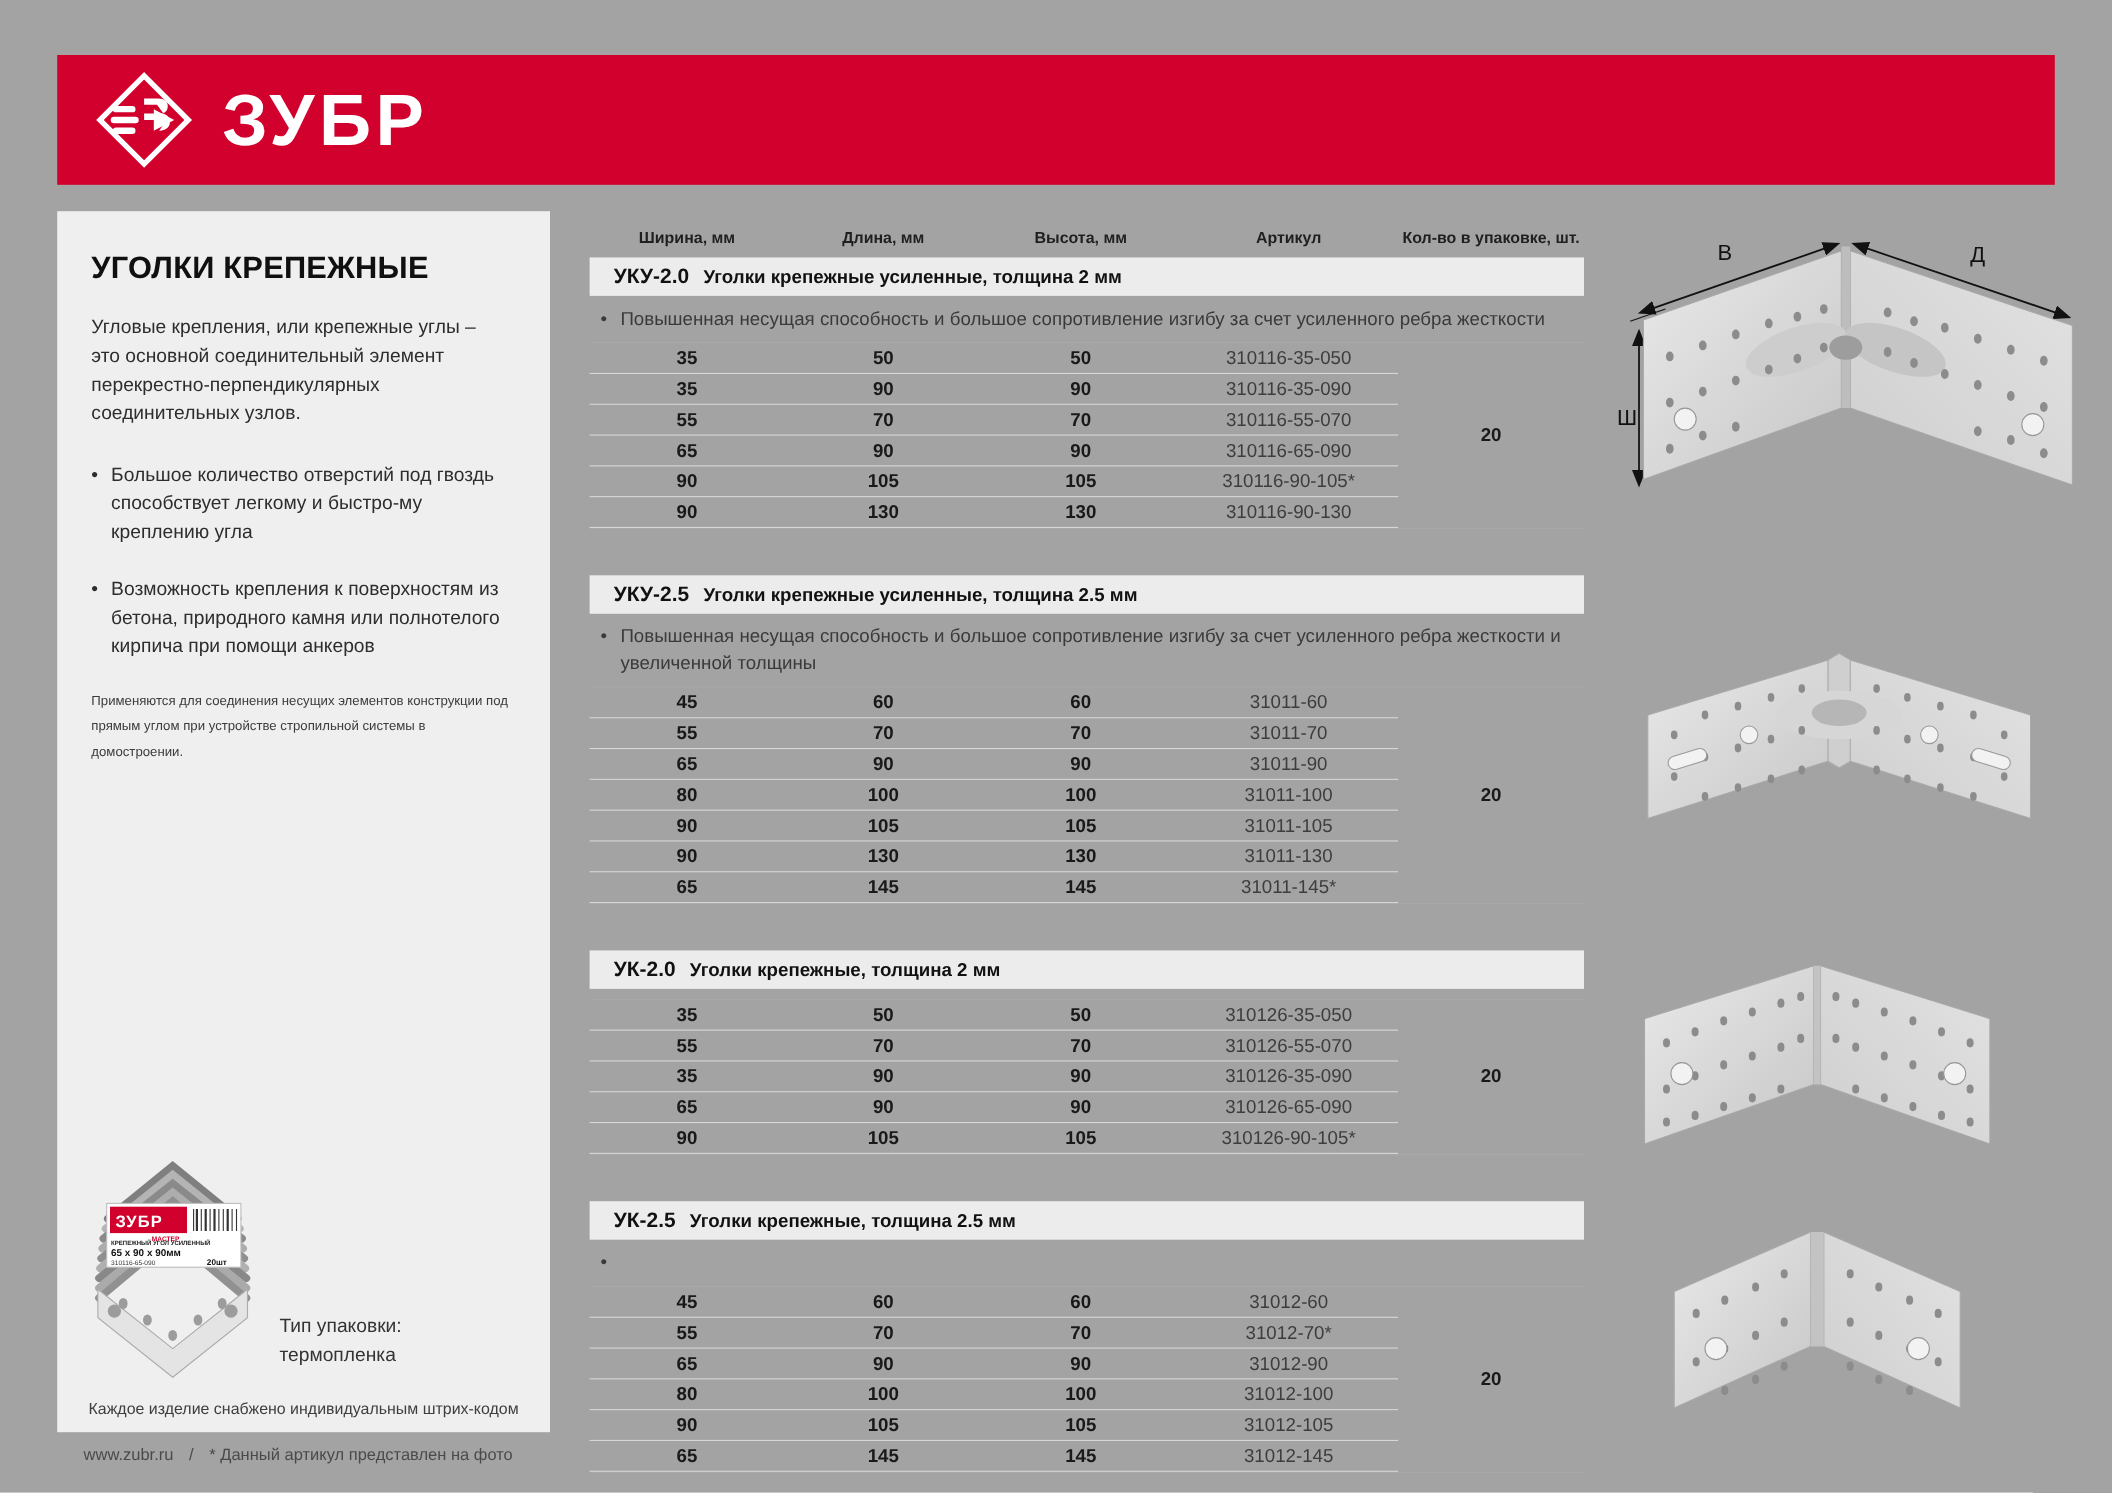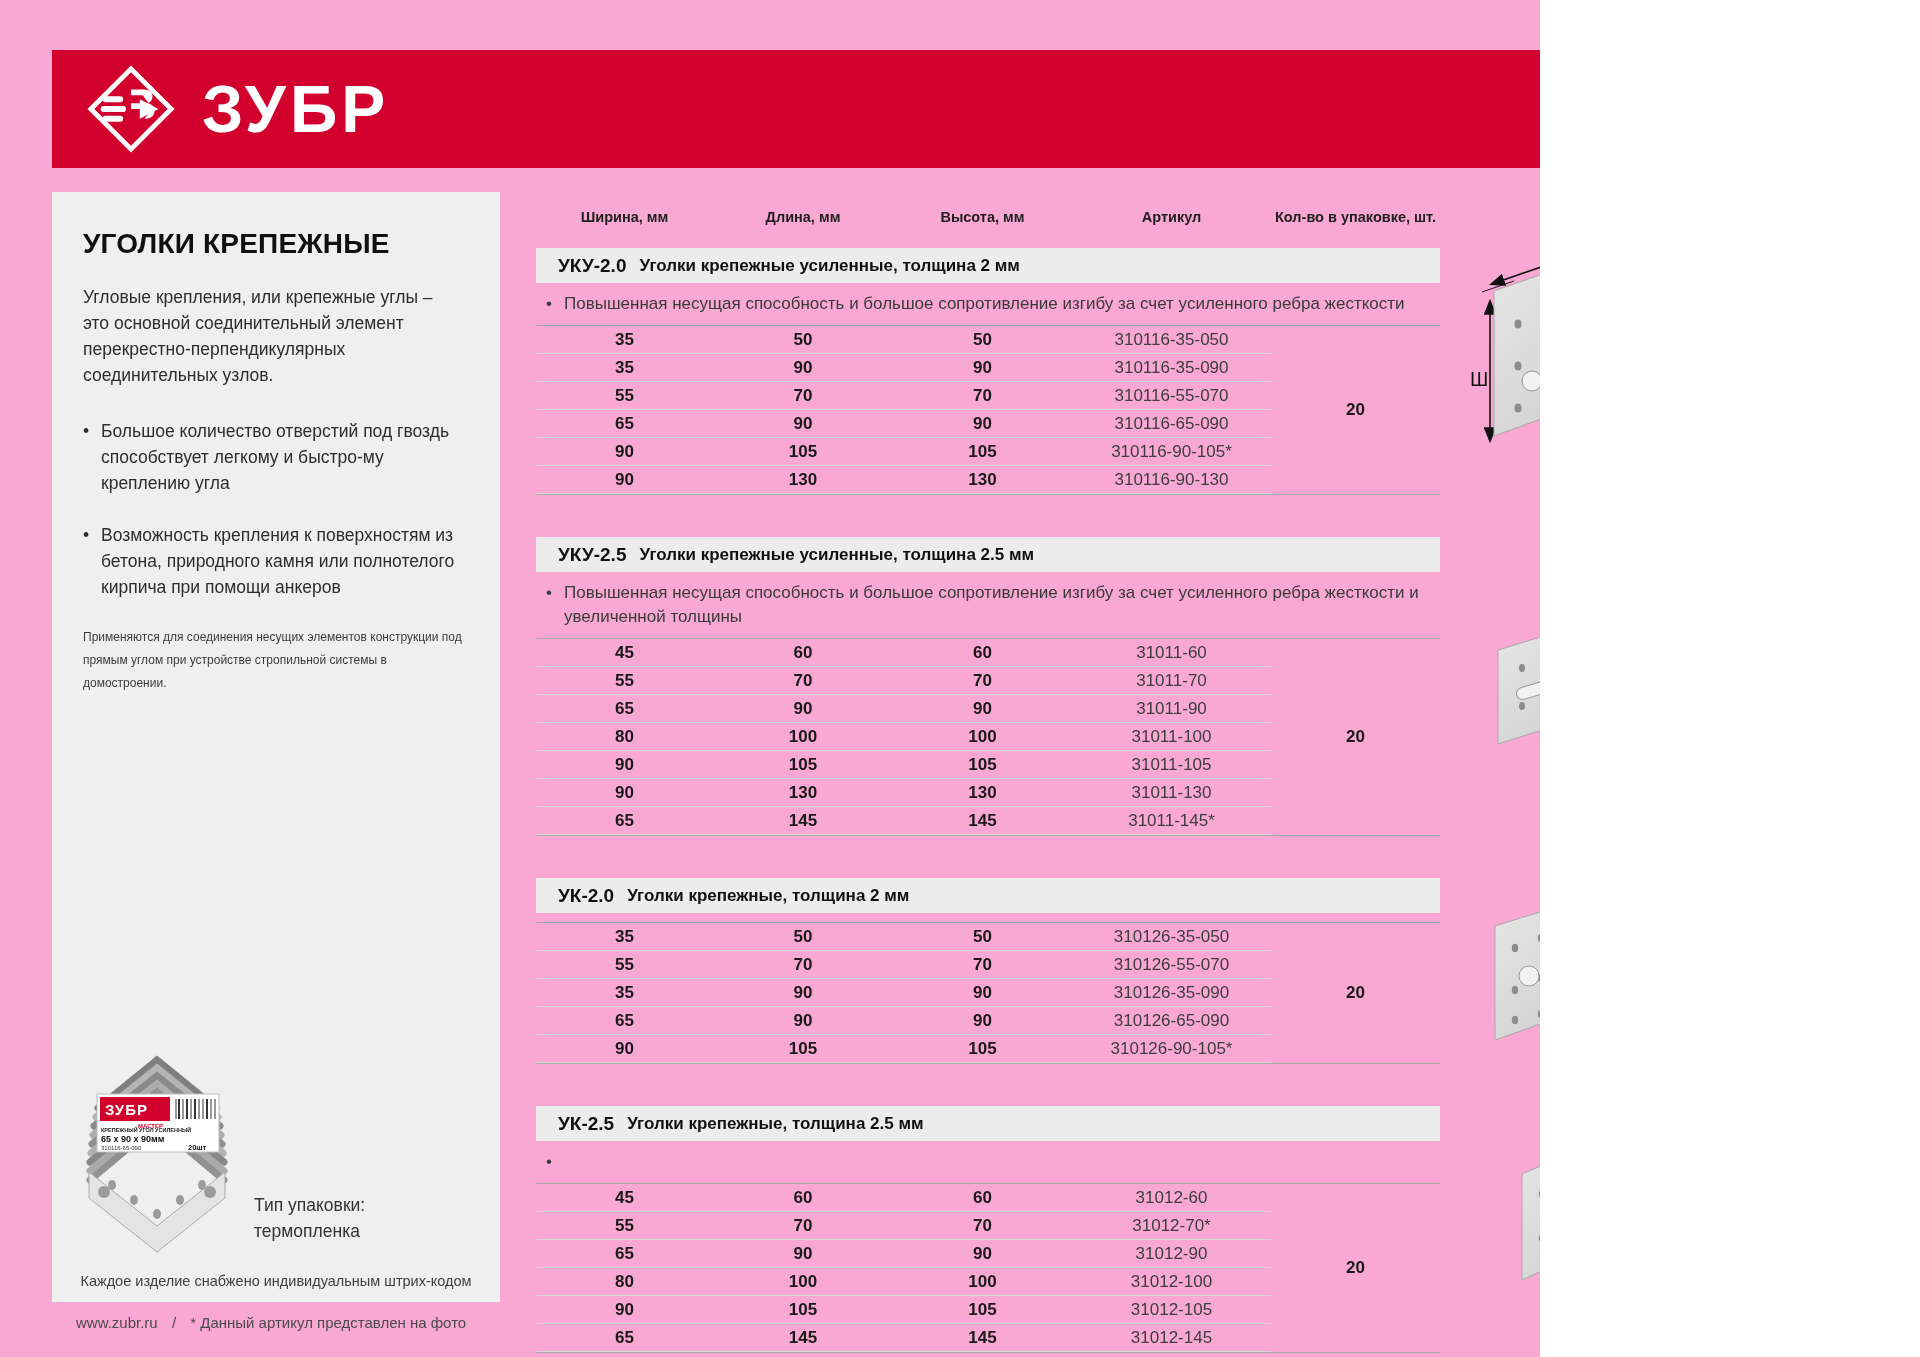--- a/index.html
+++ b/index.html
@@ -1,16 +1,16 @@
 <!DOCTYPE html>
 <html><head>
 <meta charset="utf-8">
 <style>
   html,body{margin:0;padding:0;background:#fff;}
-  .page{position:relative;width:1540px;height:1357px;background:#f9a8d4;overflow:hidden;
+  .page{position:relative;width:1920px;height:1357px;background:#a3a3a3;overflow:hidden;
         font-family:"Liberation Sans","DejaVu Sans",sans-serif;color:#222;}
 
   
   .redbar{position:absolute;left:52px;top:50px;width:1816px;height:118px;background:#d1002c;}
   .logo{position:absolute;left:34px;top:0;height:118px;display:flex;align-items:center;gap:26px;}
   .logo-text{color:#fff;font-size:66px;font-weight:bold;letter-spacing:4px;line-height:1;}
 
   
   .sidebar{position:absolute;left:52px;top:192px;width:448px;height:1110px;background:#efefef;}
   .sidebar-inner{padding:36px 28px 0 31px;}
@@ -21,21 +21,21 @@
   .sb-bullets .dot{width:18px;flex:0 0 18px;color:#2d2d2d;}
   .sb-note{font-size:12px;line-height:23px;color:#3c3c3c;margin:4px 0 4px 0;width:380px;}
   .pack-photo{position:absolute;left:18px;top:852px;width:175px;height:212px;}
   .pack-type{position:absolute;left:202px;top:1000px;font-size:17.5px;line-height:26px;color:#333;}
   .barcode-note{position:absolute;left:0;right:0;top:1066px;text-align:center;font-size:14.5px;color:#3e3e3e;}
 
   
   .tables{position:absolute;left:536px;top:204px;width:904px;}
   .col-headers{display:grid;grid-template-columns:177px 180px 179px 199px 169px;height:26px;align-items:center;}
   .colh{text-align:center;font-size:14.5px;font-weight:bold;color:#1f1f1f;}
-  .sect{margin-top:18px;}
+  .sect{margin-top:4px;}
   .sect + .sect{margin-top:42px;}
   .band{height:35px;background:#ececec;display:flex;align-items:center;padding-left:22px;box-sizing:border-box;}
   .band .code{font-size:19px;font-weight:bold;color:#111;margin-right:13px;}
   .band .bname{font-size:17px;font-weight:bold;color:#111;}
   .tbullet{display:flex;margin:9px 0 9px 10px;font-size:17px;line-height:24px;color:#3a3a3a;width:880px;}
   .tbullet .dot{width:18px;flex:0 0 18px;}
   .tbl{position:relative;border-top:1px solid #a9a9a9;border-bottom:1px solid #a9a9a9;margin-top:0;}
   .sect .band + .tbl{margin-top:9px;}
   .row{display:grid;grid-template-columns:177px 180px 179px 199px;width:735px;height:27px;
        border-bottom:1px solid #d7d7d7;align-items:center;}

